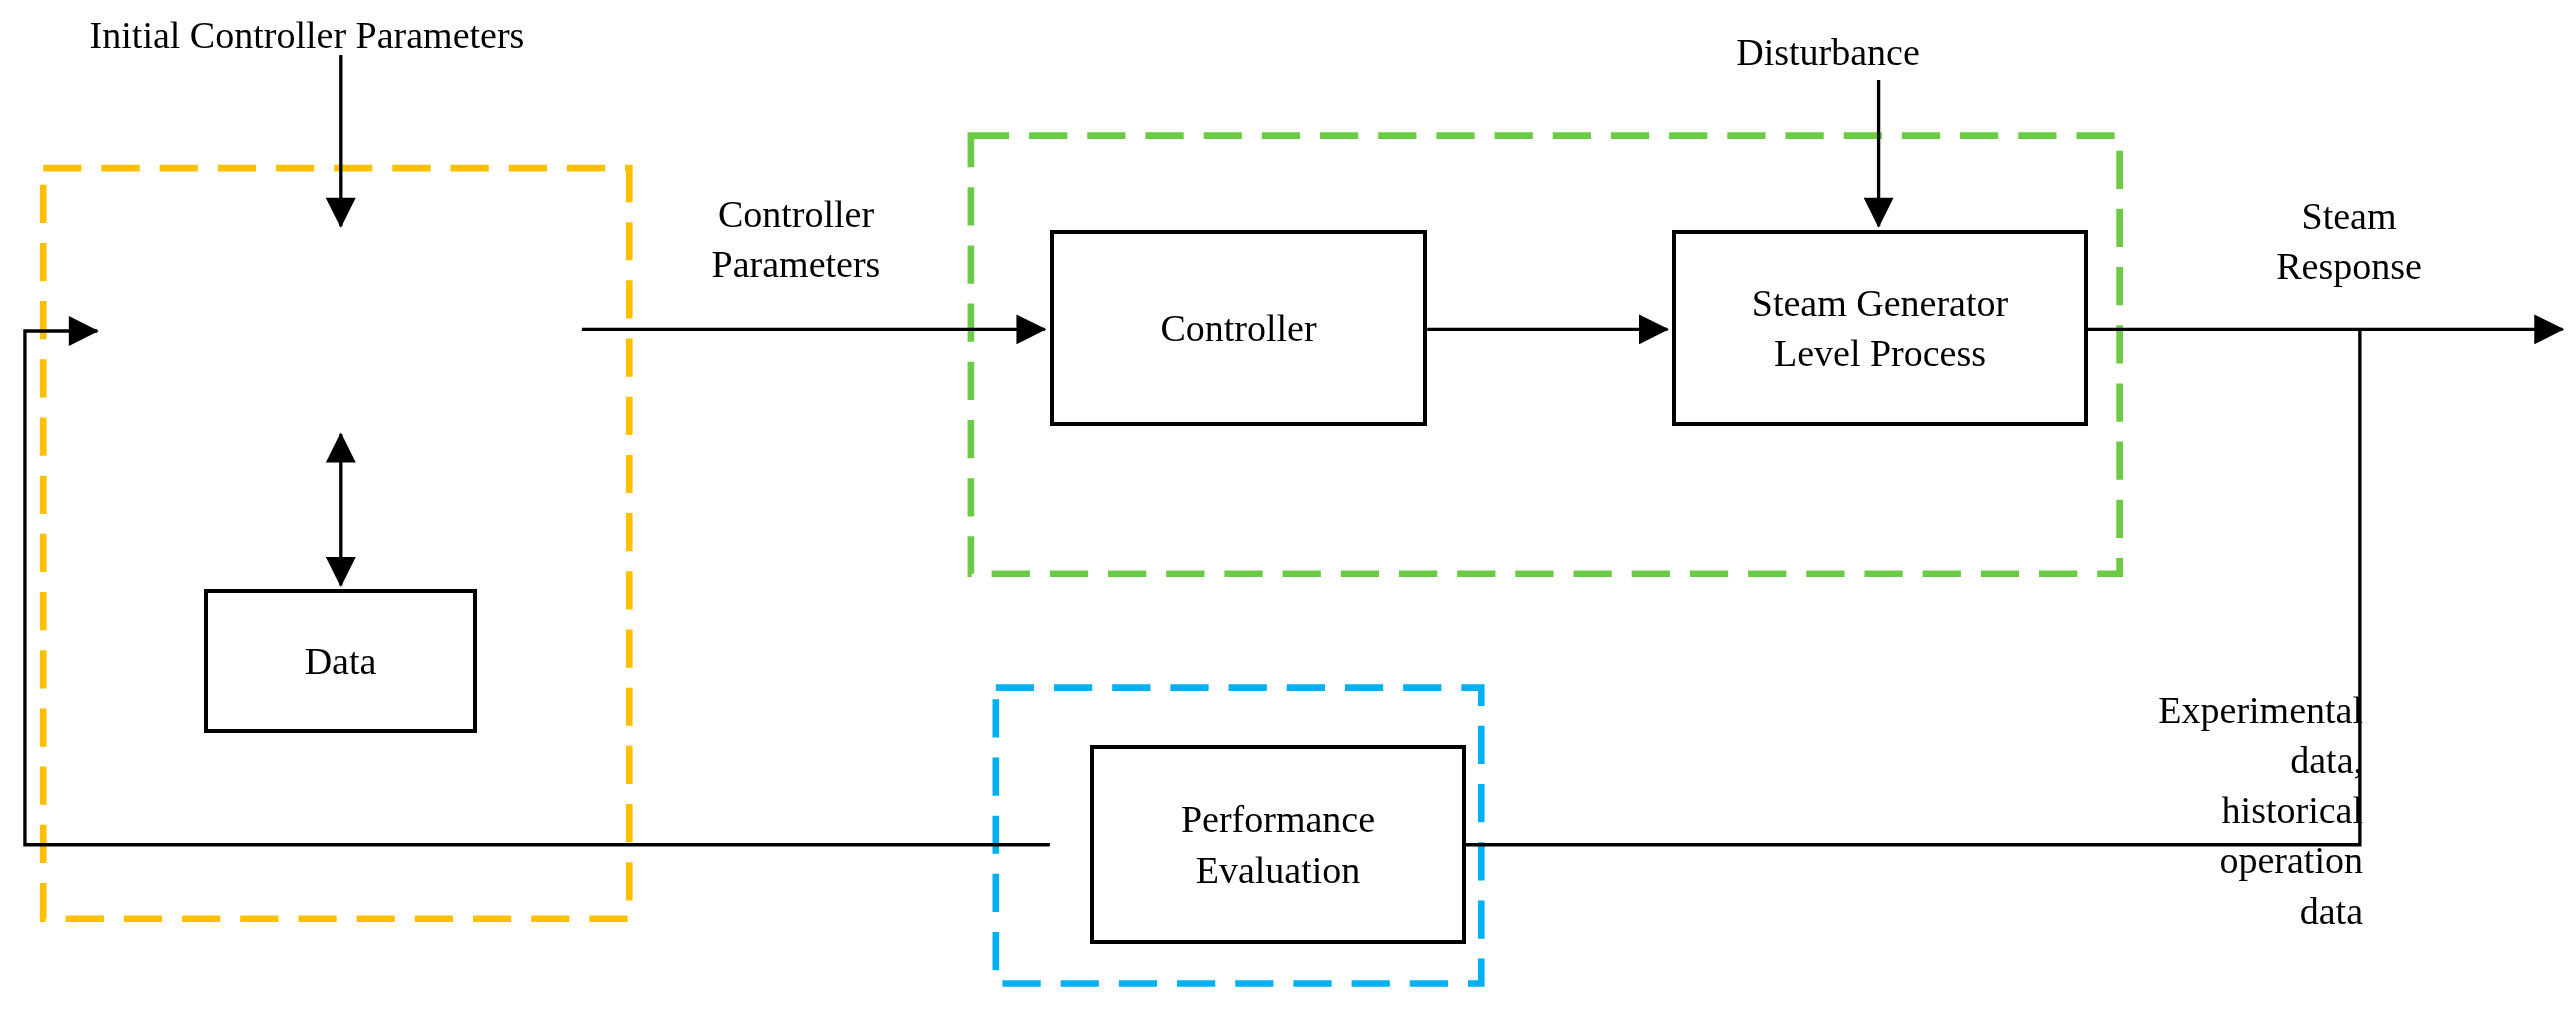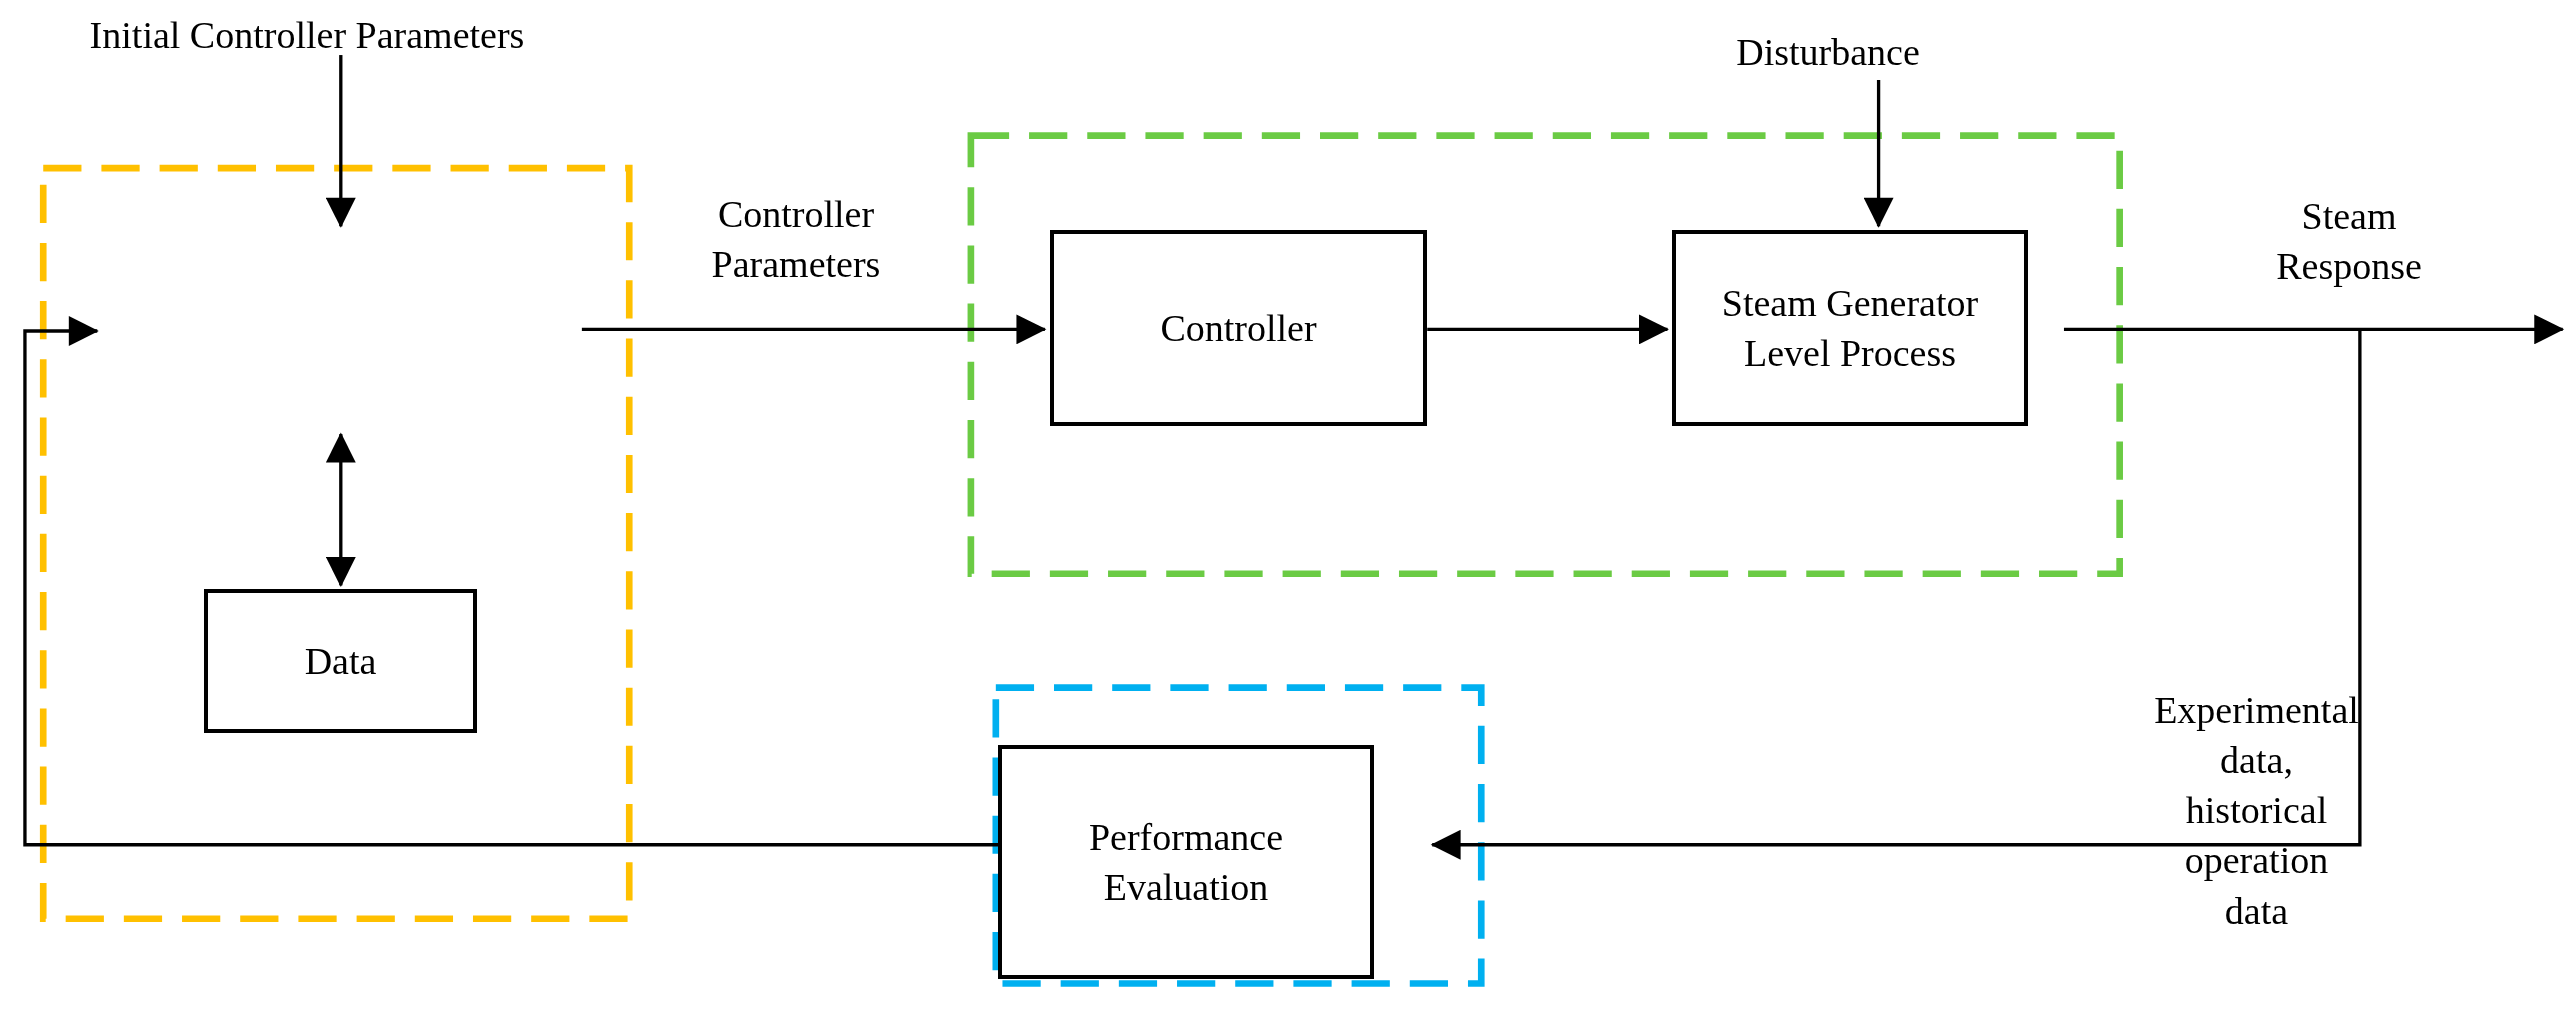--- a/index.html
+++ b/index.html
@@ -22,21 +22,21 @@
     white-space:pre-line;
     box-sizing:border-box;
   }
   .flabel{
     position:absolute;
     font-size:38px;line-height:1.32;
     text-align:center;
     white-space:pre-line;
     transform:translate(-50%,-50%);
   }
-  .flabel.right-align{transform:translate(-100%,-50%);}
+  .flabel.right-align{text-align:right;transform:translate(-100%,-50%);}
 </style>
 </head>
 <body>
 
 <div class="stage">
 
   <svg class="wires" width="2576" height="1012" viewBox="0 0 3099 1217">
     <defs>
       <marker id="ah" viewBox="0 0 10 10" refX="9.5" refY="5" markerWidth="11" markerHeight="9" orient="auto-start-reverse">
         <path d="M0,0 L10,5 L0,10 z" fill="#000"></path>
@@ -66,26 +66,26 @@
 
 
   <div class="node" style="left:204px;top:589px;width:273px;height:144px;">
     <span>Data</span>
   </div>
 
   <div class="node" style="left:1050px;top:230px;width:377px;height:196px;">
     <span>Controller</span>
   </div>
 
-  <div class="node" style="left:1672px;top:230px;width:356px;height:196px;">
+  <div class="node" style="left:1672px;top:230px;width:416px;height:196px;">
     <span>Steam Generator
 Level Process</span>
   </div>
 
-  <div class="node" style="left:998px;top:745px;width:376px;height:234px;">
+  <div class="node" style="left:1090px;top:745px;width:376px;height:199px;">
     <span>Performance
 Evaluation</span>
   </div>
 
   <div class="flabel" style="left:307px;top:35px;">Initial Controller Parameters</div>
 
   <div class="flabel" style="left:796px;top:239px;">Controller
 Parameters</div>
 
   <div class="flabel" style="left:1828px;top:52px;">Disturbance</div>

